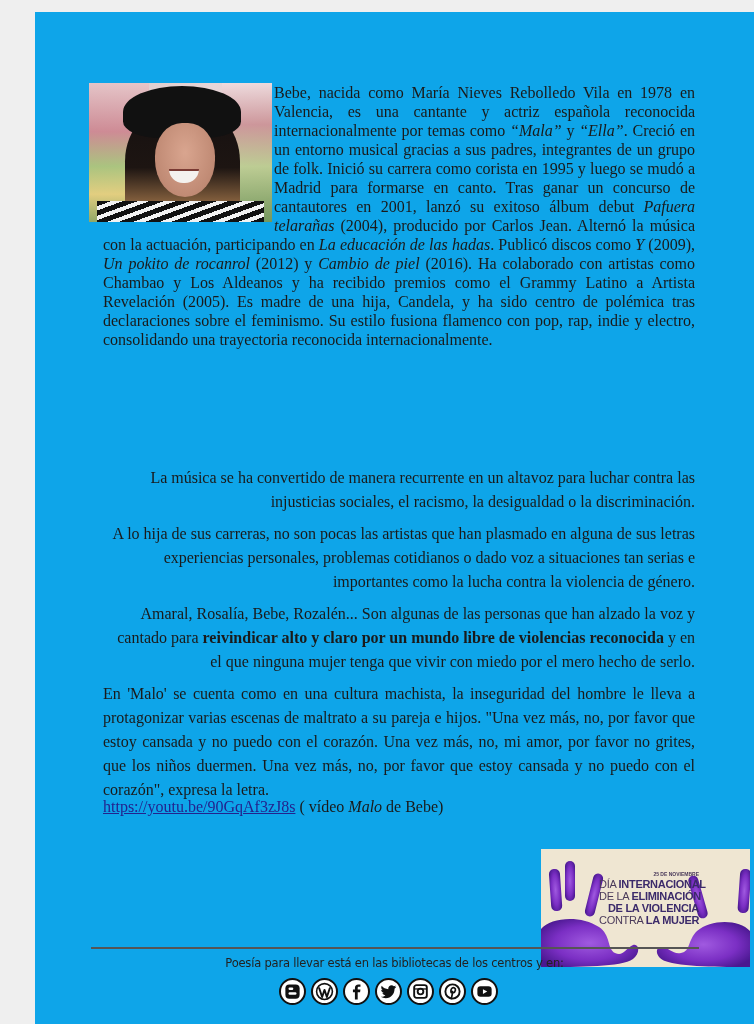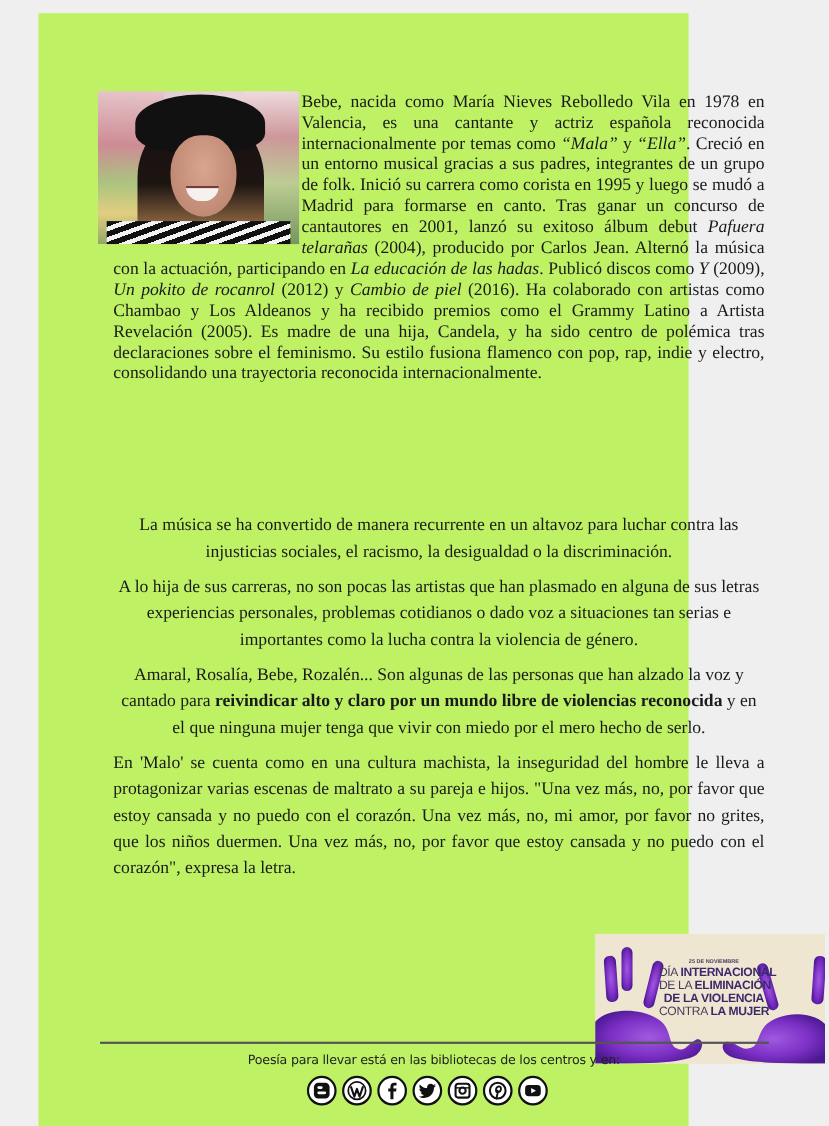--- a/index.html
+++ b/index.html
@@ -4,22 +4,22 @@
   <style>
     html, body { margin: 0; padding: 0; }
     body {
       width: 754px; height: 1024px; overflow: hidden;
       background: #efefef;
       font-family: "Liberation Serif", serif;
       color: #1a1a1a;
       position: relative;
     }
     .page {
-      position: absolute; left: 35px; top: 12px; width: 591px; height: 1012px;
-      background: #bef264;
+      position: absolute; left: 35px; top: 12px; width: 719px; height: 1012px;
+      background: #0ea5e9;
       text-decoration: underline;
     }
     .content {
       position: absolute; left: 68px; top: 71px; width: 592px;
     }
     .bio {
       font-size: 16px; line-height: 19px; text-align: justify; margin: 0;
     }
     .photo {
       float: left; width: 183px; height: 139px; margin: 0 2px 0 -14px;
@@ -36,30 +36,30 @@
     .photo .face { position:absolute; left:66px; top:40px; width:60px; height:74px; border-radius: 45% 45% 50% 50%;
       background: radial-gradient(ellipse at 50% 40%, #d9a58f 0%, #c08a74 70%, #9f6d5a 100%); }
     .photo .smile { position:absolute; left:80px; top:86px; width:30px; height:12px; border-radius: 0 0 15px 15px; background:#f4f1ee; border-top:2px solid #7a3a33; }
     .photo .shirt { position:absolute; left:8px; top:118px; width:167px; height:21px;
       background: repeating-linear-gradient(160deg,#111 0 5px,#f2f2f2 5px 9px); }
     h2 {
       font-size: 22px; font-weight: bold; margin: 0; position: absolute; top: 347px; left: 0;
       line-height: 26px; white-space: nowrap;
     }
     .body2 { position: absolute; top: 383px; left: 0; width: 592px; }
-    .body2 p { font-size: 16px; line-height: 24px; margin: 0 0 8px 0; text-align: center; }
+    .body2 p { font-size: 16px; line-height: 24px; margin: 0 0 8px 0; text-align: right; }
     .body2 p.just { text-align: justify; }
     .linkline { position: absolute; top: 713px; left: 0; font-size: 16px; line-height: 22px; white-space: nowrap; }
     .linkline a { color: #23238e; text-decoration: underline; }
     .poster {
       position: absolute; left: 438px; top: 766px; width: 209px; height: 118px;
       background: #efe6d2; overflow: hidden;
     }
     .poster svg { position:absolute; left:0; top:0; }
-    .poster .ptxt { position:absolute; left:58px; top:22px; width:100px; text-align:center;
+    .poster .ptxt { position:absolute; left:58px; top:22px; width:100px; text-align:right;
       font-family: "Liberation Sans", sans-serif; color:#4a3a5a; line-height: 12px; }
     .poster .small { font-size: 5px; font-weight: bold; line-height: 7px; display:block; }
     .poster .line { font-size: 11px; display:block; letter-spacing: -0.3px; white-space: nowrap; }
     .poster b { color: #3b2a6a; }
     .footer-line { position: absolute; left: 56px; top: 935px; width: 608px; height: 0; border-top: 2px solid #555; }
     .footer-text {
       position: absolute; left: 0; top: 944px; width: 719px; text-align: center;
       font-family: "DejaVu Sans", sans-serif; font-size: 11.5px; color: #222; letter-spacing: -0.2px;
     }
     .social { position: absolute; left: 244px; top: 966px; display: flex; gap: 5px; }
@@ -90,20 +90,23 @@
     </p>
 
 
     <div class="body2">
       <p>La música se ha convertido de manera recurrente en un altavoz para luchar contra las injusticias sociales, el racismo, la desigualdad o la discriminación.</p>
       <p>A lo hija de sus carreras, no son pocas las artistas que han plasmado en alguna de sus letras experiencias personales, problemas cotidianos o dado voz a situaciones tan serias e importantes como la lucha contra la violencia de género.</p>
       <p><span>Amaral, Rosalía, Bebe, Rozalén... Son algunas de las personas que han alzado la voz y cantado para </span><b>reivindicar alto y claro por un mundo libre de violencias reconocida</b><span> y en el que ninguna mujer tenga que vivir con miedo por el mero hecho de serlo.</span></p>
       <p class="just">En 'Malo' se cuenta como en una cultura machista, la inseguridad del hombre le lleva a protagonizar varias escenas de maltrato a su pareja e hijos. "Una vez más, no, por favor que estoy cansada y no puedo con el corazón. Una vez más, no, mi amor, por favor no grites, que los niños duermen. Una vez más, no, por favor que estoy cansada y no puedo con el corazón", expresa la letra.</p>
     </div>
 
+    <div class="linkline">
+      <a href="#">https://youtu.be/90GqAf3zJ8s</a><span> ( vídeo </span><i>Malo</i><span> de Bebe)</span>
+    </div>
 
     <div class="poster">
       <svg width="209" height="118" viewBox="0 0 209 118">
         <defs>
           <radialGradient id="hg" cx="50%" cy="50%" r="60%">
             <stop offset="0%" stop-color="#a05ae0"></stop>
             <stop offset="60%" stop-color="#7b2fc4"></stop>
             <stop offset="100%" stop-color="#4a1890"></stop>
           </radialGradient>
         </defs>

